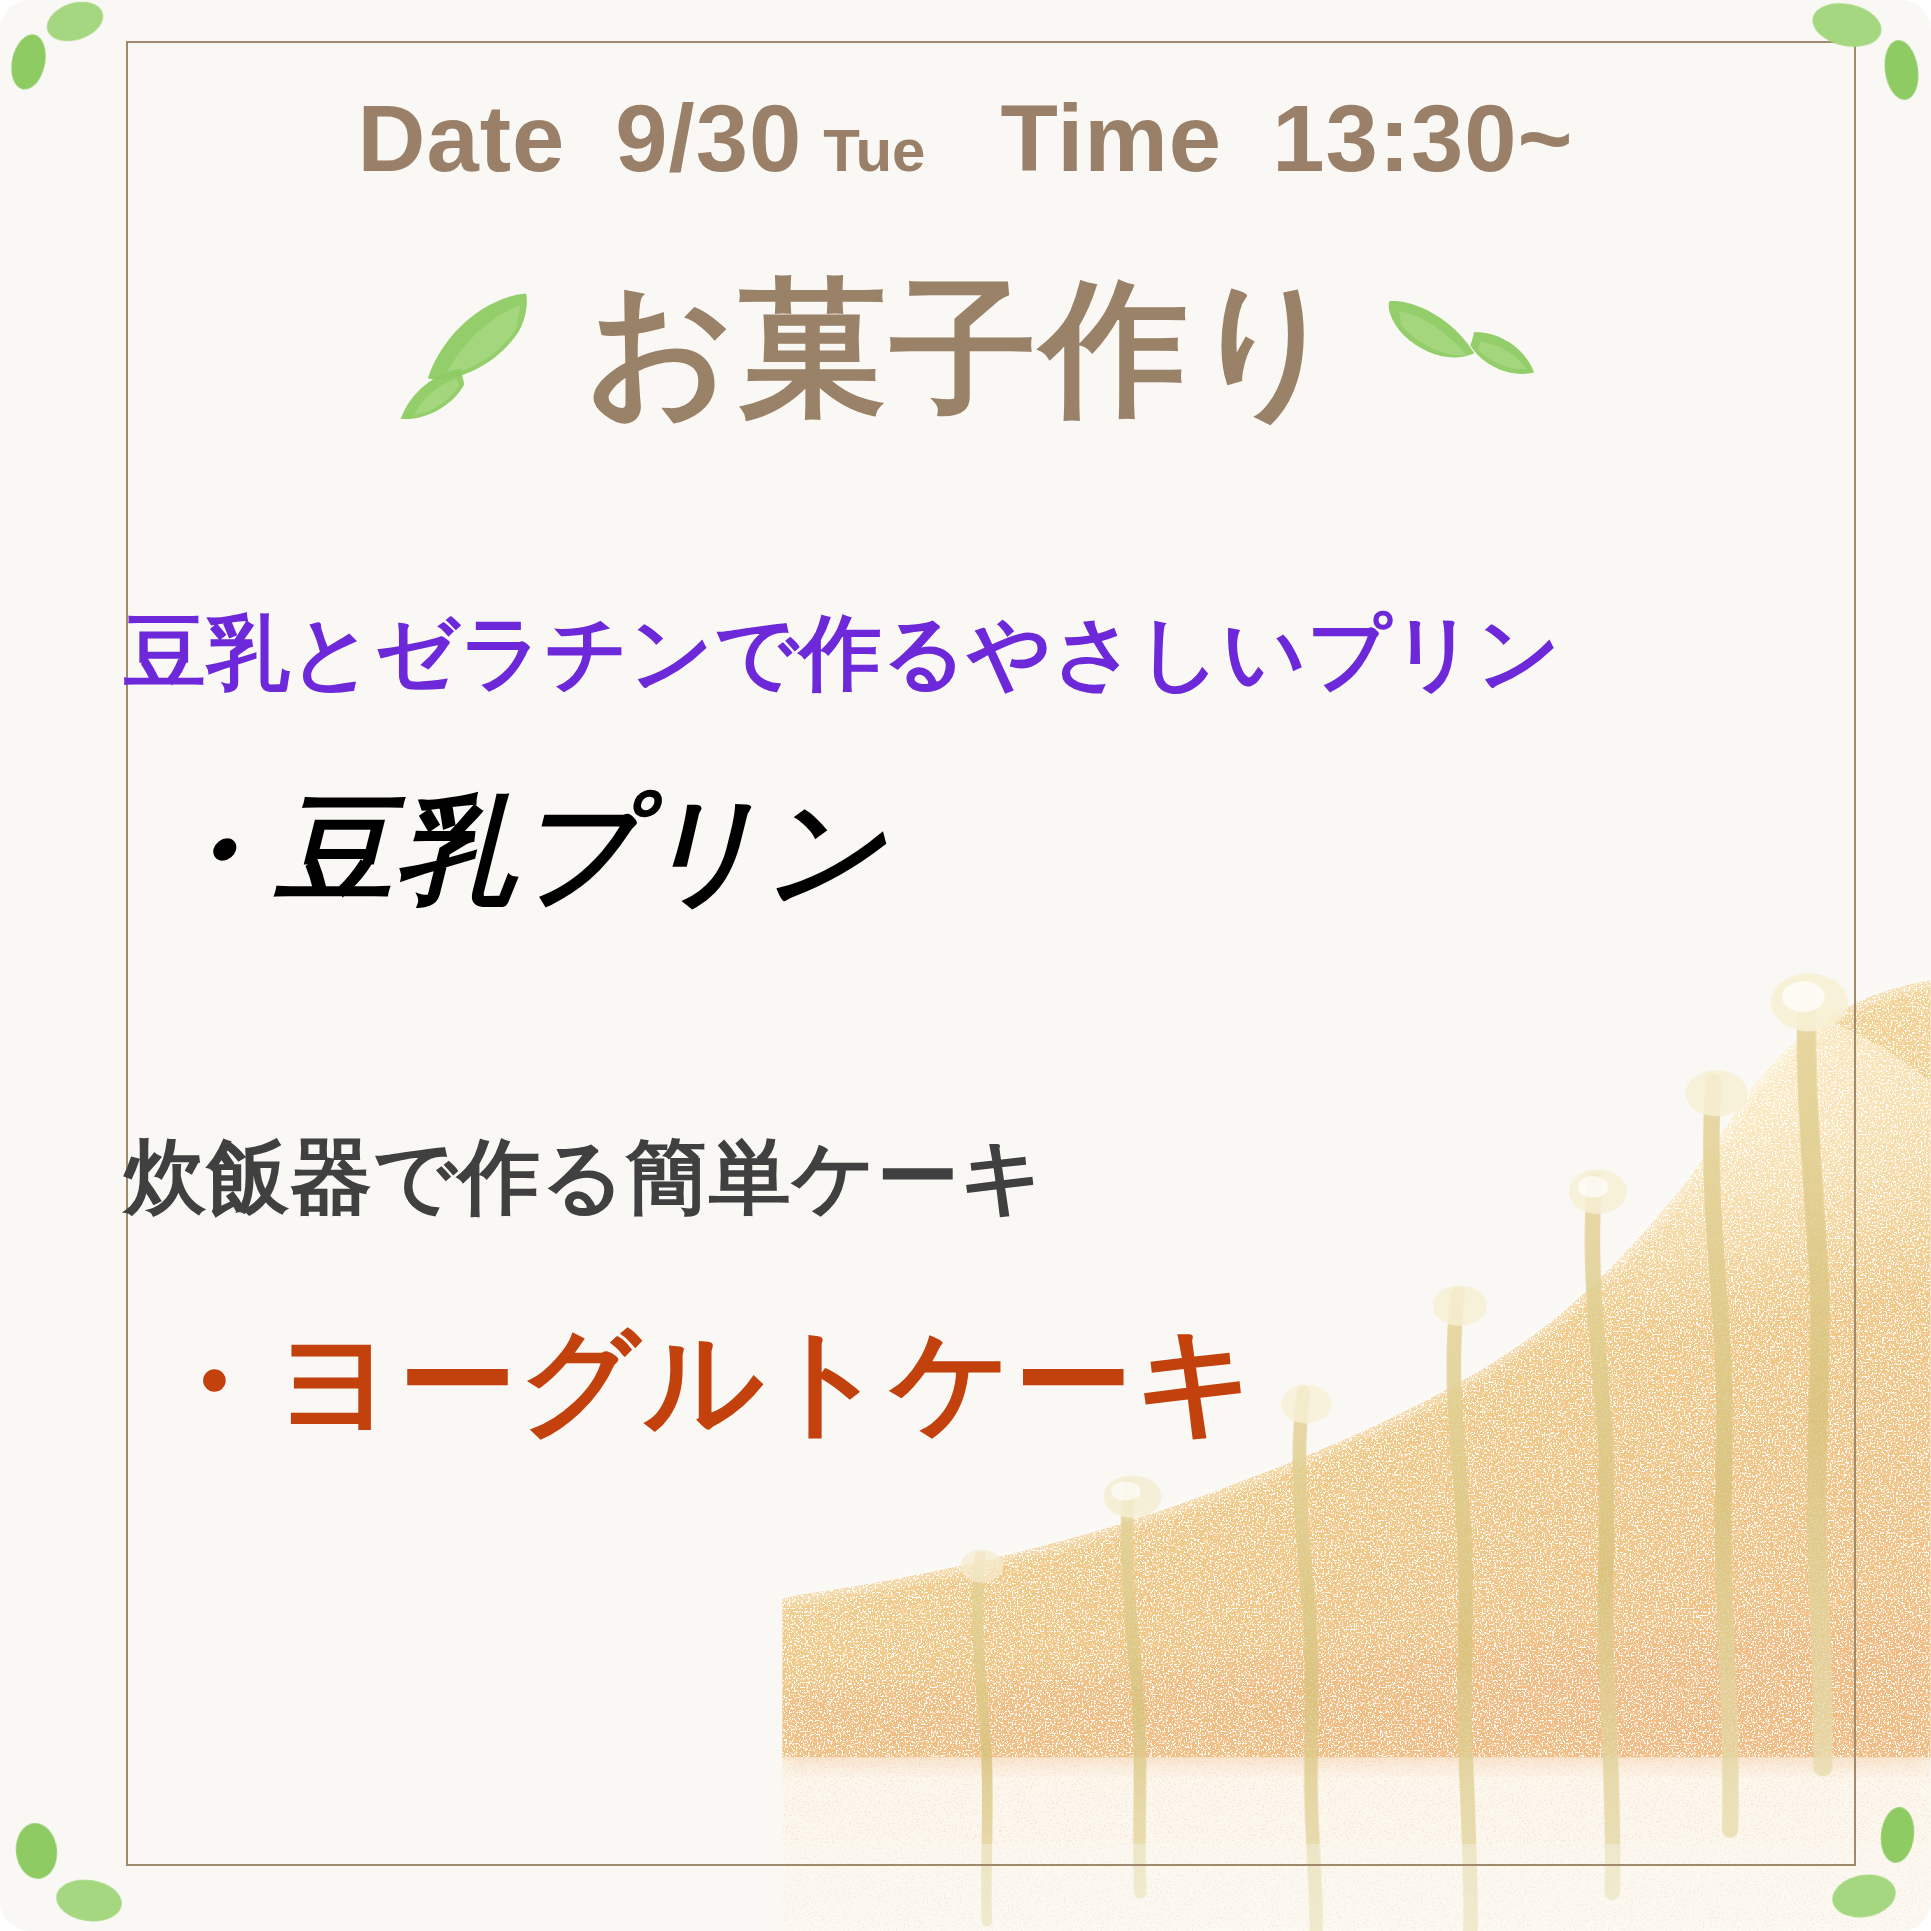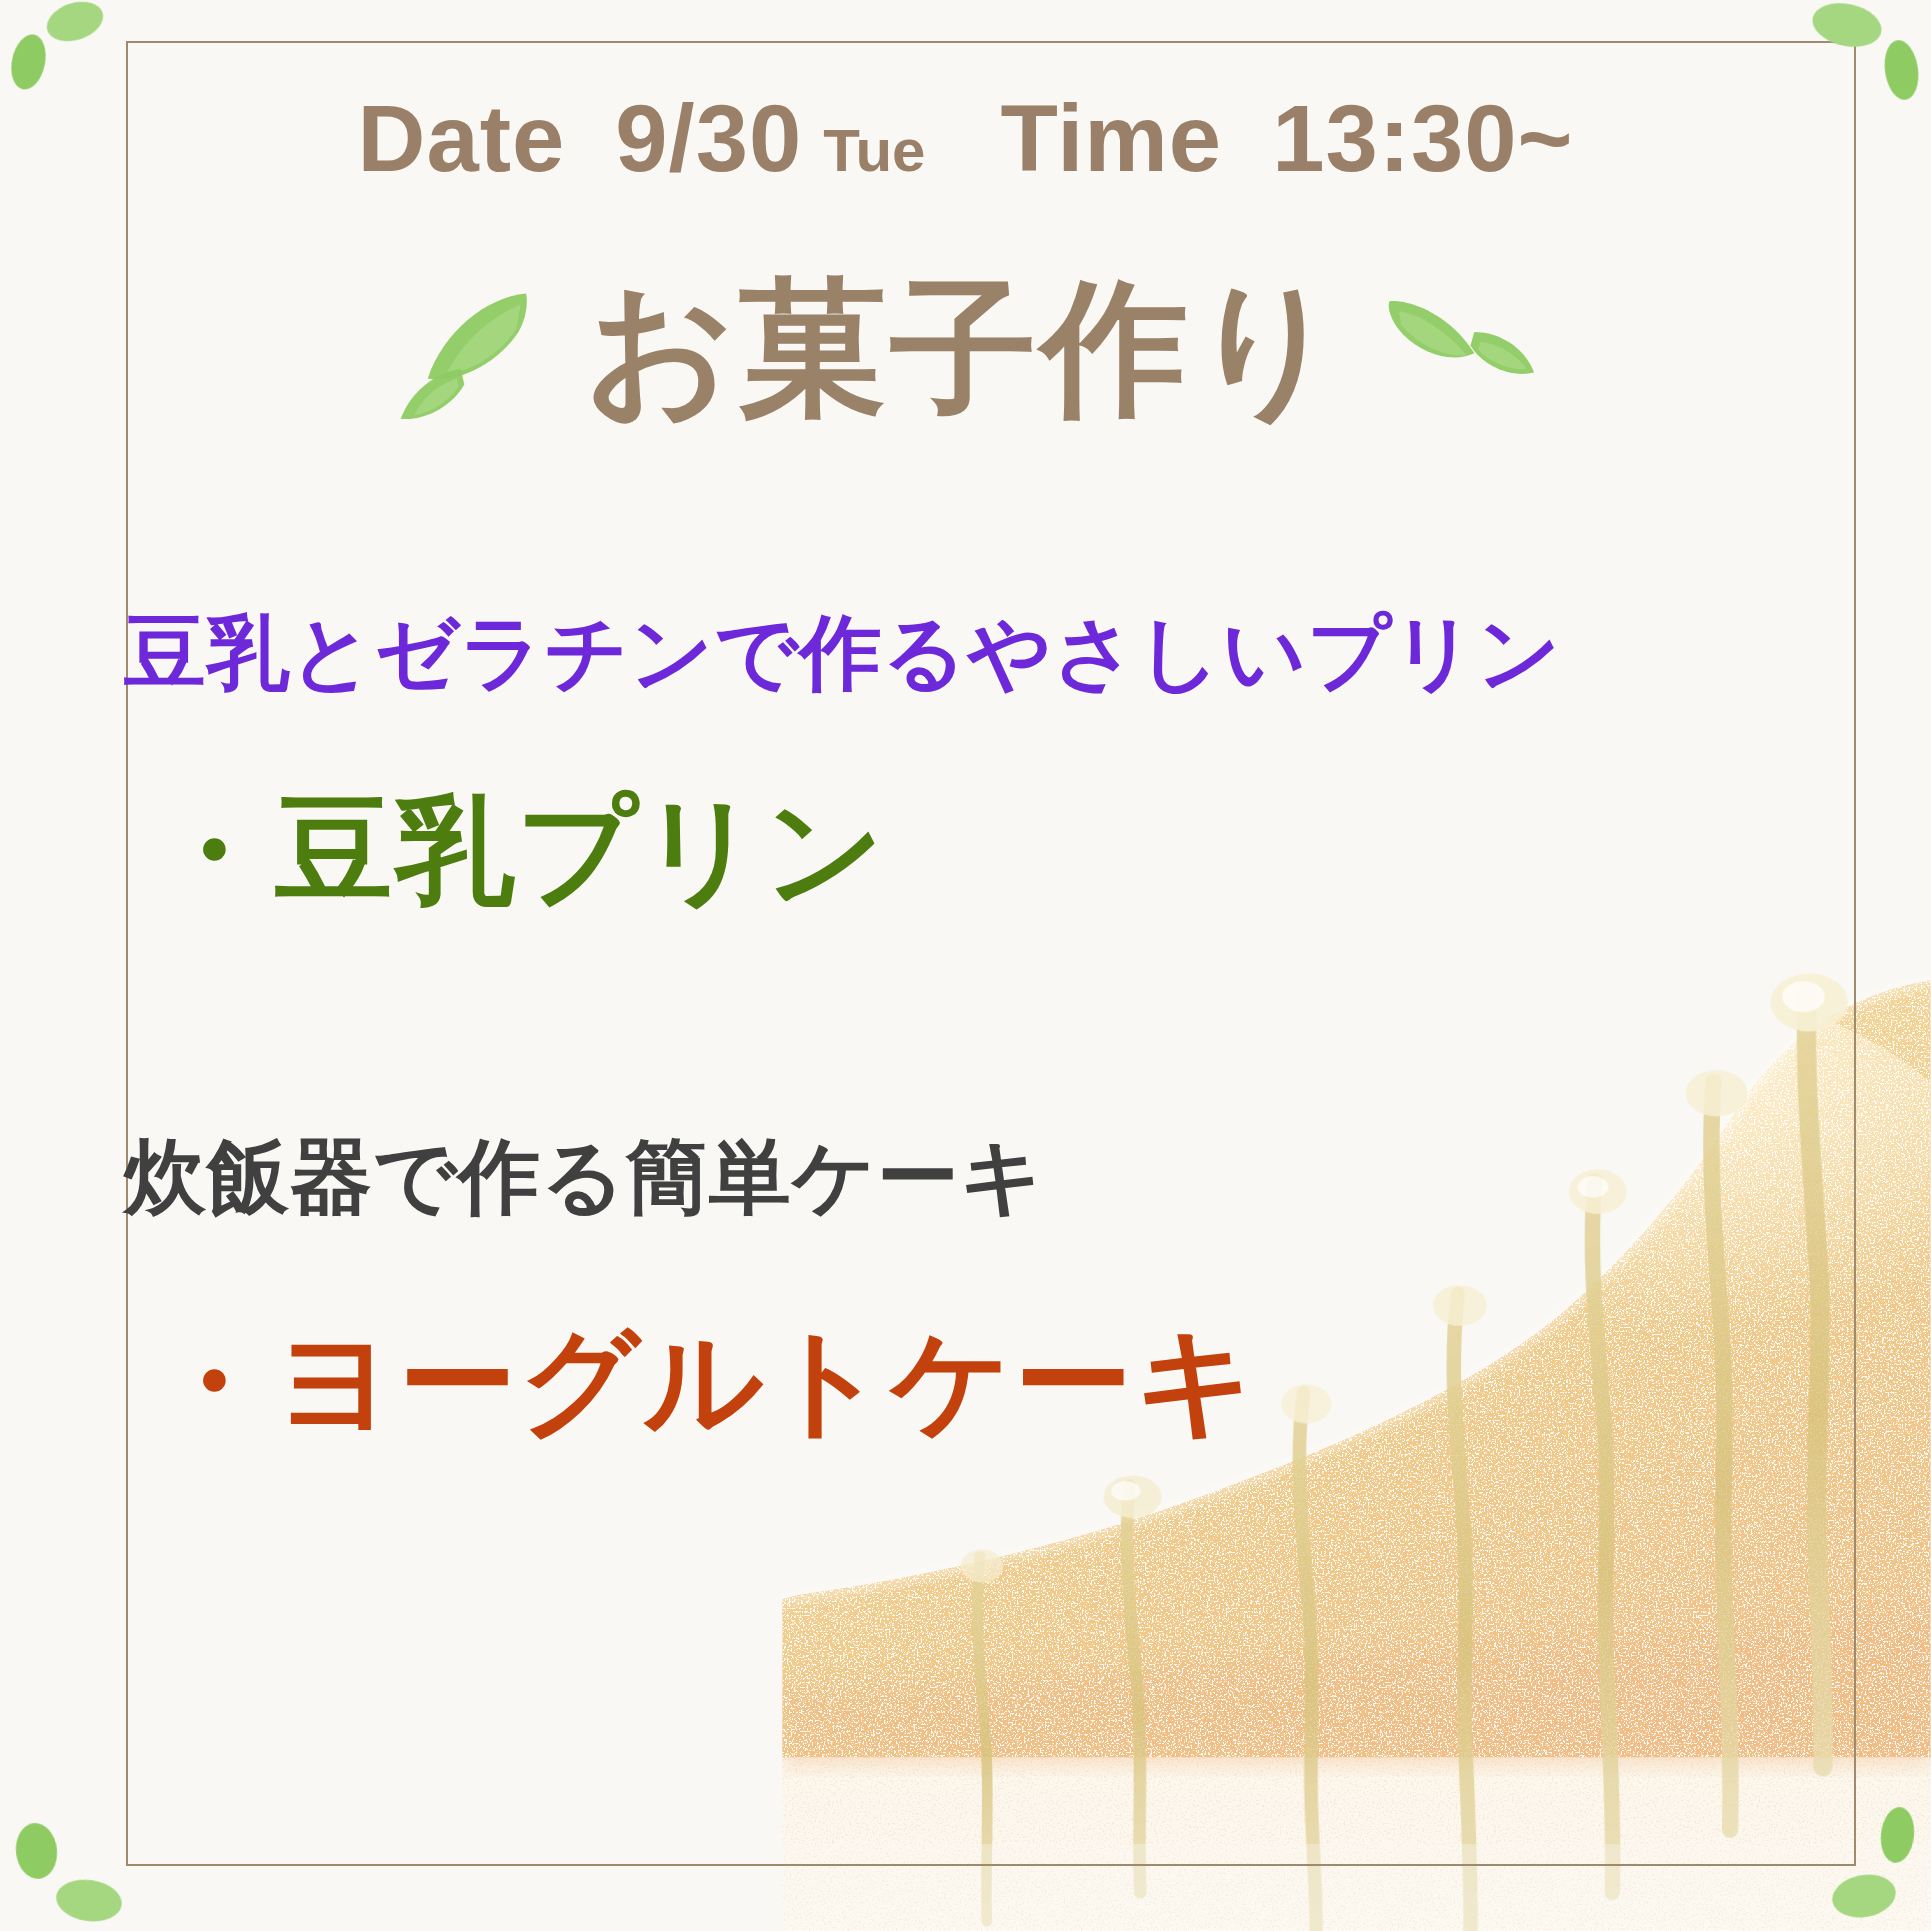--- a/index.html
+++ b/index.html
@@ -7,20 +7,21 @@
     padding: 0;
     background: #ffffff;
   }
   #poster {
     position: relative;
     width: 1931px;
     height: 1931px;
     background: #f9f8f4;
     overflow: hidden;
     font-family: "Liberation Sans", "DejaVu Sans", sans-serif;
+    border-radius: 30px;
   }
 
   
   .frame {
     position: absolute;
     left: 126px;
     top: 41px;
     width: 1730px;
     height: 1825px;
     border: 2.9px solid #a08a6e;
@@ -100,23 +101,24 @@
     color: #6d28d9;
     letter-spacing: 1px;
     white-space: nowrap;
   }
   .item1 {
     position: absolute;
     left: 154px;
     top: 772px;
     font-size: 118px;
     font-weight: bold;
-    color: #4d7c0f;
+    color: #000000;
     letter-spacing: 2.9px;
     white-space: nowrap;
+    font-style: italic;
   }
   .sub2 {
     position: absolute;
     left: 124px;
     top: 1123px;
     font-size: 82px;
     font-weight: bold;
     color: #404040;
     letter-spacing: 1px;
     white-space: nowrap;

